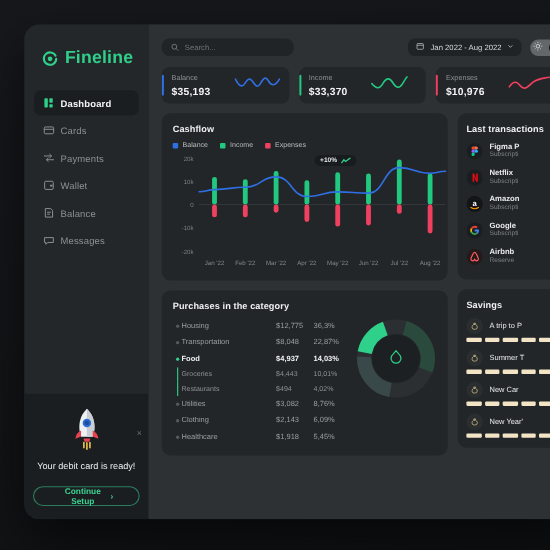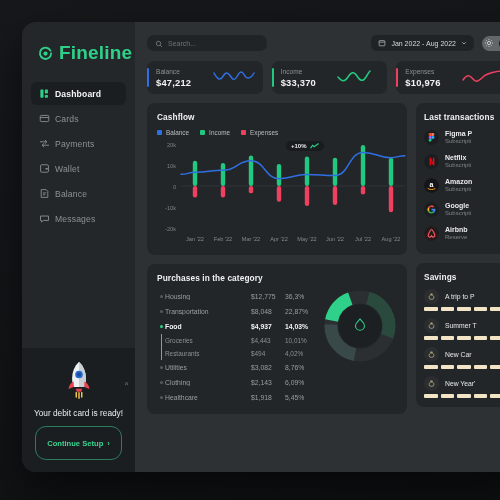--- a/index.html
+++ b/index.html
@@ -24,21 +24,21 @@
   
   .sidebar {
     width: 113px; flex: 0 0 113px;
     background: #242729;
     padding: 14px 0 0 0;
     position: relative;
     display: flex; flex-direction: column;
   }
   .brand { display: flex; align-items: center; gap: 6px; padding: 4px 0 0 16px; height: 30px; }
   .brand-mark { width: 15px; height: 15px; flex: 0 0 15px; }
-  .brand-name { color: #2fd08a; font-size: 19px; font-weight: 700; letter-spacing: .2px; }
+  .brand-name { color: #2fd08a; font-size: 16px; font-weight: 700; letter-spacing: .2px; }
   .nav { margin-top: 16px; padding: 0 9px; display: flex; flex-direction: column; gap: 2px; }
   .nav-item {
     display: flex; align-items: center; gap: 5px;
     height: 23px; padding: 0 8px; border-radius: 6px;
     color: #8d9194; font-size: 8.6px; letter-spacing: .15px;
     cursor: pointer;
   }
   .nav-item.active { background: #1b1e20; color: #f3f5f6; font-weight: 700; }
   .nav-ico { width: 11px; height: 11px; flex: 0 0 11px; display: block; }
   .promo {
@@ -49,21 +49,21 @@
   }
   .promo-close {
     position: absolute; right: 6px; top: 32px;
     color: #6d7173; font-size: 8px; cursor: pointer; line-height: 1;
   }
   .rocket { width: 44px; height: 44px; margin: 0 auto 6px; display: block; }
   .promo-text { color: #e9ecee; font-size: 8.3px; font-weight: 400; margin-bottom: 8px; }
   .promo-btn {
     display: inline-flex; align-items: center; gap: 4px; justify-content: center;
     border: 1px solid #2c7d5c; color: #3ad493; background: transparent;
-    border-radius: 11px; height: 34px; padding: 0 11px;
+    border-radius: 11px; height: 18px; padding: 0 23px;
     font-size: 7.6px; font-weight: 700; font-family: inherit; cursor: pointer;
   }
   
   .main {
     flex: 1; background: #2e3133;
     padding: 12px 0 0 12px;
     overflow: hidden; position: relative;
   }
   .topbar { display: flex; align-items: center; gap: 8px; height: 18px; padding-right: 10px; }
   .search {
@@ -275,21 +275,21 @@
         </span>
         <span class="knob"></span>
       </div>
     </div>
 
     <div class="stats">
       <div class="stat">
         <span class="accent" style="background:#2f6fe4"></span>
         <div>
           <div class="stat-label">Balance</div>
-          <div class="stat-value">$47,212</div>
+          <div class="stat-value">$35,193</div>
         </div>
         <span class="spark">
           <svg width="42" height="16" viewBox="0 0 42 16" fill="none" stroke="#2f6fe4" stroke-width="1.5" stroke-linecap="round" stroke-linejoin="round">
               <path d="M1 5c3 6 6 8 8.5 4S14 3 17 7.5 21.5 13 24 8.5 28.5 2 31 6.5 37 12 41 5"></path>
             </svg>
         </span>
       </div>
       <div class="stat">
         <span class="accent" style="background:#22c87f"></span>
         <div>

